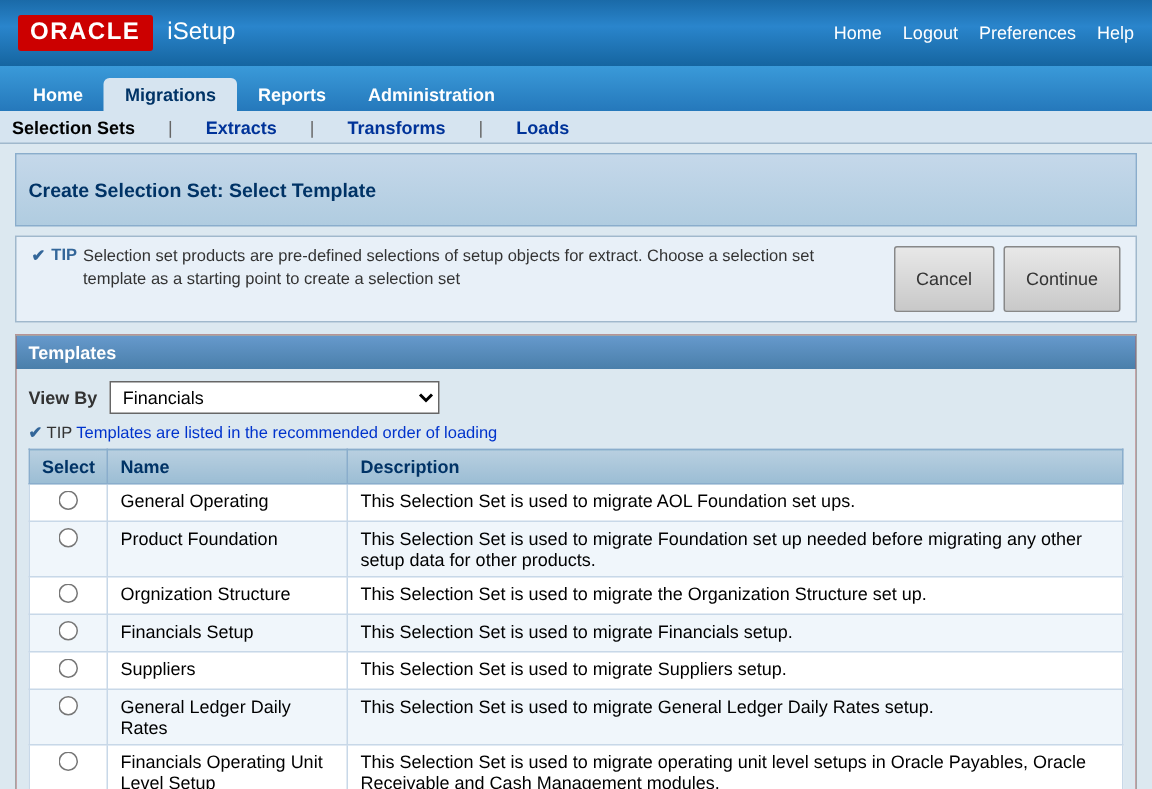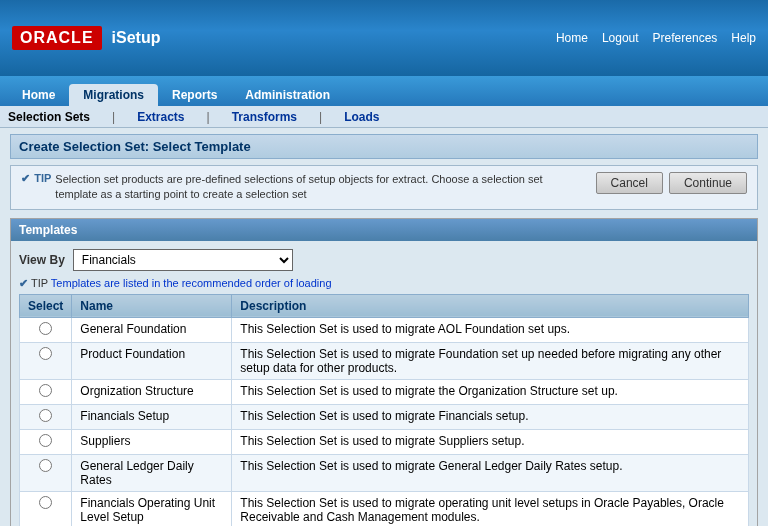--- a/index.html
+++ b/index.html
@@ -1,21 +1,21 @@
 <!DOCTYPE html>
 <html><head>
   <meta charset="utf-8">
   <style>
     * { margin: 0; padding: 0; box-sizing: border-box; }
     body { font-family: Arial, sans-serif; font-size: 12px; width: 768px; height: 526px; overflow: hidden; background: #d6e4f0; }
 
     
     .header {
       background: linear-gradient(180deg, #1a6aa8 0%, #2a85cc 40%, #1565a0 100%);
-      height: 76px;
+      height: 44px;
       display: flex;
       align-items: center;
       justify-content: space-between;
       padding: 0 12px;
       text-align: center;
     }
     .header-logo {
       display: flex;
       align-items: center;
       gap: 10px;
@@ -25,21 +25,21 @@
       color: white;
       font-size: 16px;
       font-weight: bold;
       padding: 3px 8px;
       border-radius: 2px;
       letter-spacing: 1px;
     }
     .header-app-name {
       color: white;
       font-size: 16px;
-      font-weight: bold;
+      font-weight: normal;
     }
     .header-nav {
       display: flex;
       gap: 14px;
       color: white;
       font-size: 12px;
     }
     .header-nav a {
       color: white;
       text-decoration: none;
@@ -98,21 +98,21 @@
     
     .main-content {
       background: #dce8f0;
       padding: 6px 10px;
     }
 
     
     .section-header {
       background: linear-gradient(180deg, #c5d8ea 0%, #b0cce0 100%);
       border: 1px solid #8aadcc;
-      padding: 4px 8px;
+      padding: 16px 8px;
       font-size: 13px;
       font-weight: bold;
       color: #003366;
       margin-bottom: 6px;
     }
     .tip-icon {
       color: #336699;
       font-size: 11px;
       font-weight: bold;
       white-space: nowrap;
@@ -188,21 +188,21 @@
     .data-table tr:nth-child(even) td { background: #f0f6fb; }
     .data-table tr:nth-child(odd) td { background: #ffffff; }
     .radio-col { width: 24px; text-align: center; }
     .name-col { width: 160px; }
     .desc-col { }
 
     
     .btn {
       background: linear-gradient(180deg, #e8e8e8 0%, #c8c8c8 100%);
       border: 1px solid #888;
-      padding: 3px 14px;
+      padding: 14px 14px;
       font-size: 12px;
       cursor: pointer;
       color: #333;
       border-radius: 2px;
     }
 
     
     .tip-and-actions {
       display: flex;
       align-items: flex-start;
@@ -293,21 +293,21 @@
             <th class="radio-col">Select</th>
             <th class="name-col">Name</th>
             <th class="desc-col">Description</th>
           </tr>
         </thead>
         <tbody id="table-body">
         <tr>
       <td class="radio-col">
         <input type="radio" name="template-select" style="">
       </td>
-      <td class="name-col">General Foundation</td>
+      <td class="name-col">General Operating</td>
       <td class="desc-col">This Selection Set is used to migrate AOL Foundation set ups.</td>
     </tr>
             <tr>
       <td class="radio-col">
         <input type="radio" name="template-select" style="">
       </td>
       <td class="name-col">Product Foundation</td>
       <td class="desc-col">This Selection Set is used to migrate Foundation set up needed before migrating any other setup data for other products.</td>
     </tr>
             <tr>

